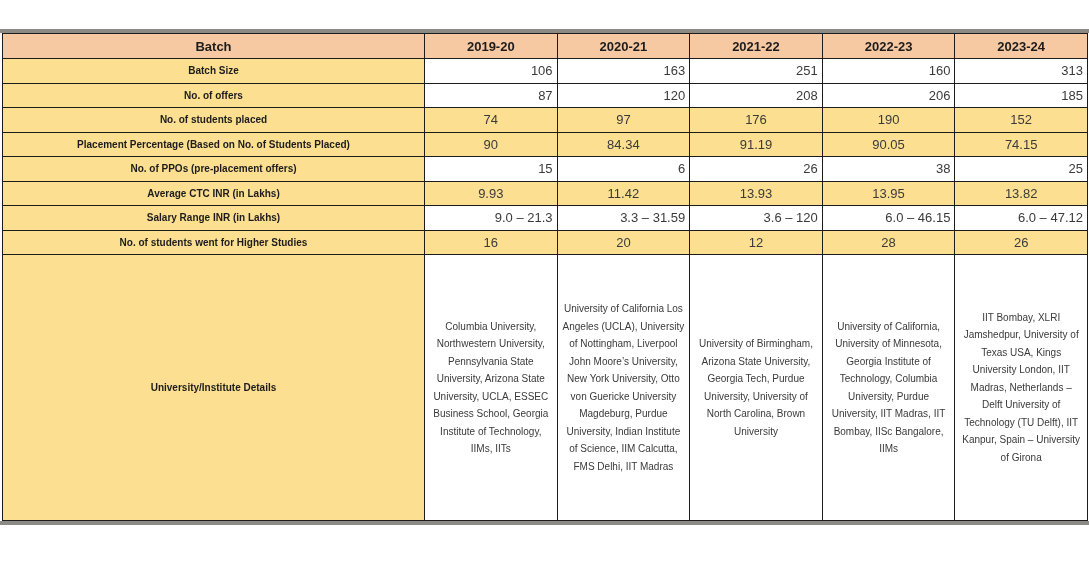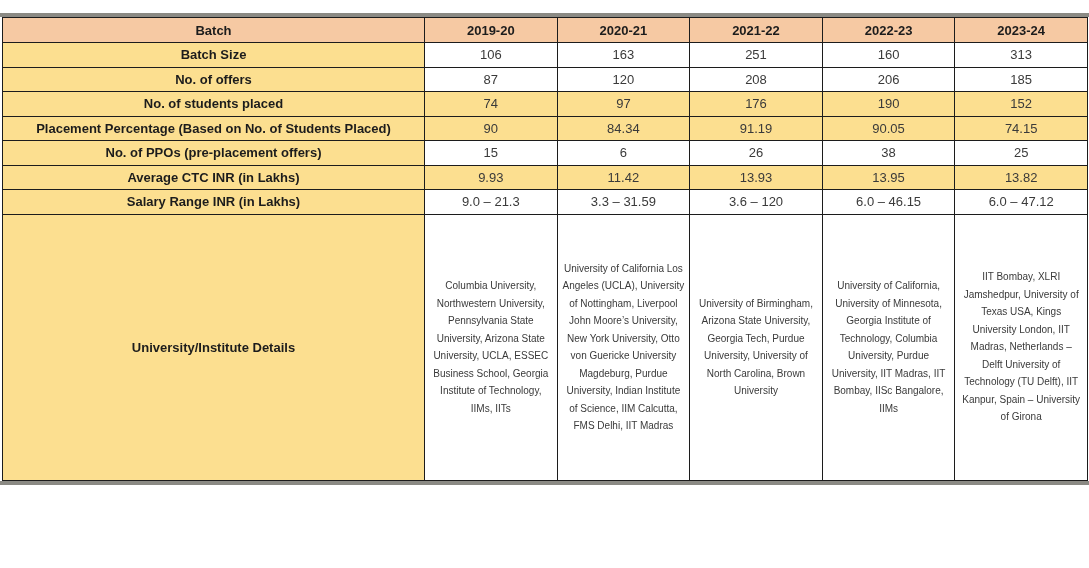--- a/index.html
+++ b/index.html
@@ -13,21 +13,21 @@
   }
   * { margin: 0; padding: 0; box-sizing: border-box; }
   html, body {
     width: 1089px; height: 568px;
     background: #ffffff;
     font-family: "Liberation Sans", "DejaVu Sans", sans-serif;
     overflow: hidden;
   }
   .page {
     width: 1089px; height: 503px;
-    padding-top: 13px;
+    padding-top: 29px;
   }
   .frame-line {
     width: 1089px; height: 4px;
     background: var(--frame-c);
   }
   table.placement {
     width: 1085px;
     margin-left: 2px;
     border-collapse: collapse;
     table-layout: fixed;
@@ -46,30 +46,30 @@
     background: var(--header-bg);
     color: var(--label-text);
     font-weight: bold;
     font-size: 13px;
   }
   tbody tr { height: 24.5px; }
   tbody th.row-label {
     background: var(--gold-bg);
     color: var(--label-text);
     font-weight: bold;
-    font-size: 13px;
+    font-size: 10px;
   }
   td.val {
     color: var(--value-text);
     font-weight: normal;
     font-size: 13px;
     background: var(--white-bg);
   }
   tr.row-yellow td.val { background: var(--gold-bg); }
-  tr.row-white  td.val { background: var(--white-bg); }
+  tr.row-white  td.val { background: var(--white-bg); text-align: right; }
   tr.uni-row { height: 266px; }
   tr.uni-row td.val {
     background: var(--white-bg);
     font-size: 10px;
     line-height: 1.75;
     padding: 3px 4px;
     vertical-align: middle;
   }
 </style>
 </head>
@@ -147,20 +147,28 @@
           <td class="val">13.82</td>
         </tr>
         <tr class="row-white">
           <th class="row-label">Salary Range INR (in Lakhs)</th>
           <td class="val">9.0 – 21.3</td>
           <td class="val">3.3 – 31.59</td>
           <td class="val">3.6 – 120</td>
           <td class="val">6.0 – 46.15</td>
           <td class="val">6.0 – 47.12</td>
         </tr>
+        <tr class="row-yellow">
+          <th class="row-label">No. of students went for Higher Studies</th>
+          <td class="val">16</td>
+          <td class="val">20</td>
+          <td class="val">12</td>
+          <td class="val">28</td>
+          <td class="val">26</td>
+        </tr>
         <tr class="uni-row">
           <th class="row-label">University/Institute Details</th>
           <td class="val">Columbia University, Northwestern University, Pennsylvania State University, Arizona State University, UCLA, ESSEC Business School, Georgia Institute of Technology, IIMs, IITs</td>
           <td class="val">University of California Los Angeles (UCLA), University of Nottingham, Liverpool John Moore’s University, New York University, Otto von Guericke University Magdeburg, Purdue University, Indian Institute of Science, IIM Calcutta, FMS Delhi, IIT Madras</td>
           <td class="val">University of Birmingham, Arizona State University, Georgia Tech, Purdue University, University of North Carolina, Brown University</td>
           <td class="val">University of California, University of Minnesota, Georgia Institute of Technology, Columbia University, Purdue University, IIT Madras, IIT Bombay, IISc Bangalore, IIMs</td>
           <td class="val">IIT Bombay, XLRI Jamshedpur, University of Texas USA, Kings University London, IIT Madras, Netherlands – Delft University of Technology (TU Delft), IIT Kanpur, Spain – University of Girona</td>
         </tr>
       </tbody>
   </table>

